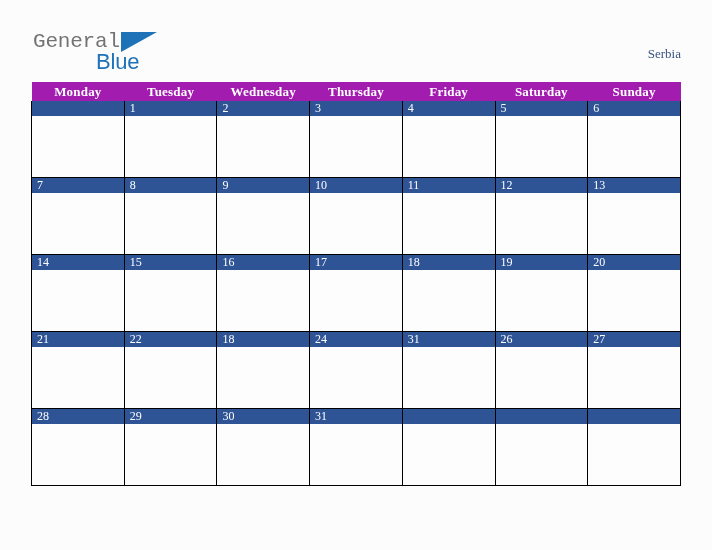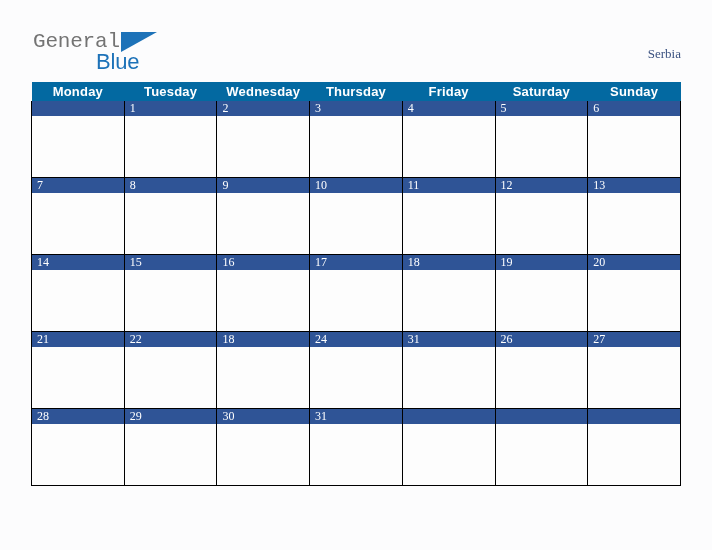--- a/index.html
+++ b/index.html
@@ -100,23 +100,23 @@
   .calendar {
     position: absolute;
     left: 31px;
     top: 82px;
     width: 650px;
     border-collapse: collapse;
     table-layout: fixed;
   }
 
   .calendar th {
-    background: #0369a1;
+    background: #a21caf;
     color: #ffffff;
-    font-family: Liberation Sans, sans-serif;
+    font-family: Liberation Serif, serif;
     font-size: 13px;
     font-weight: bold;
     height: 19px;
     padding: 0;
     text-align: center;
     border: none;
     letter-spacing: 0.2px;
   }
 
   .calendar td {

